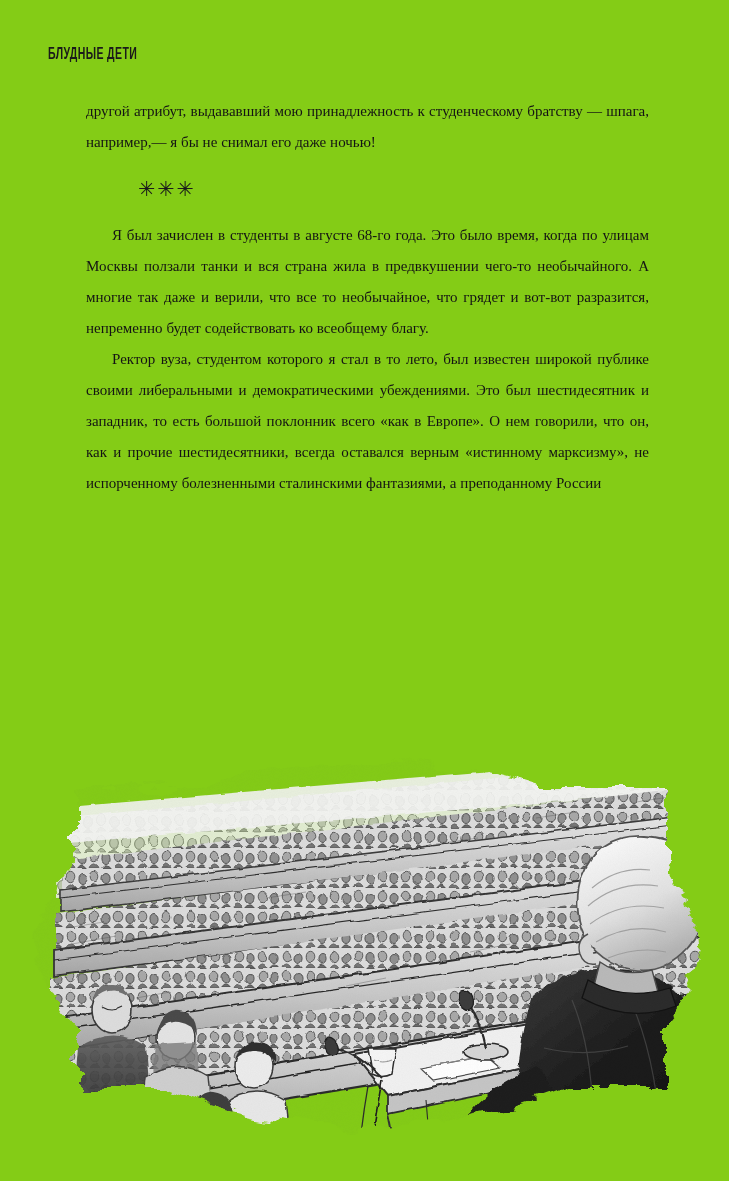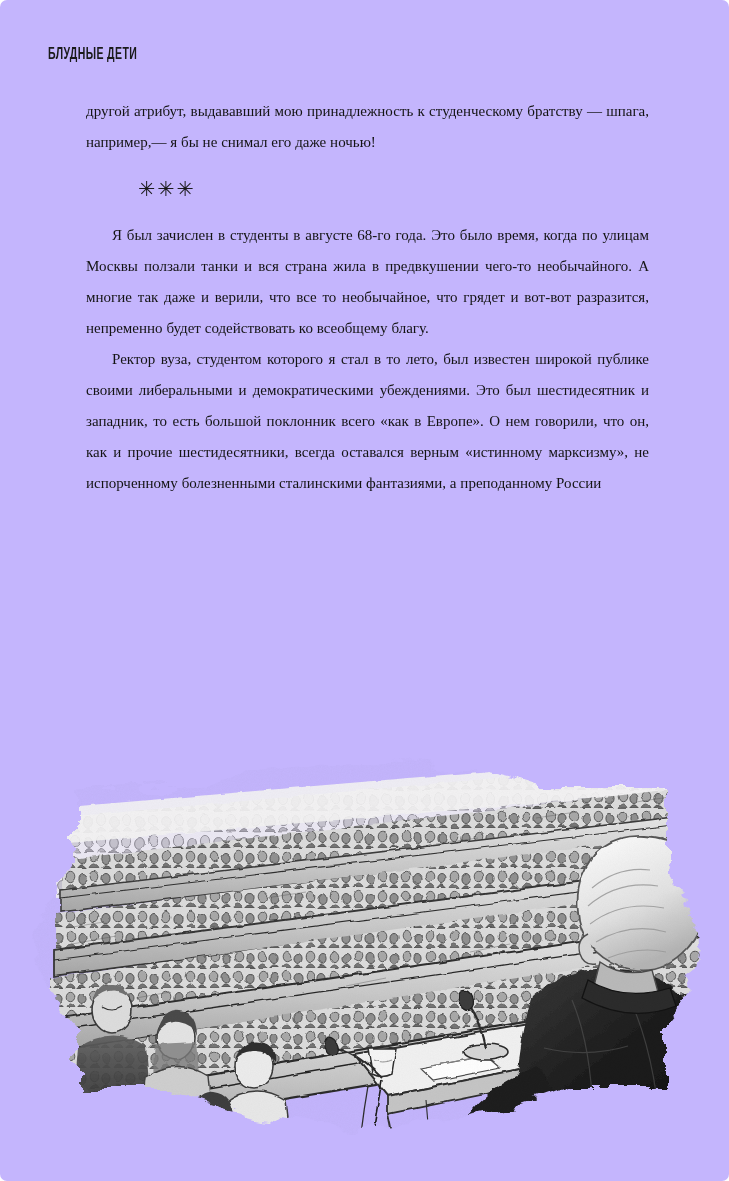--- a/index.html
+++ b/index.html
@@ -14,22 +14,21 @@
     position: relative;
     overflow: hidden;
     font-family: "Liberation Serif", "DejaVu Serif", serif;
     color: #141414;
     -webkit-font-smoothing: antialiased;
   }
 
   .page {
     position: absolute;
     inset: 0;
-    background: #c4b5fd;
-    border-radius: 7px;
+    background: #84cc16;
   }
 
   
   .running-head {
     position: absolute;
     left: 48px;
     top: 44px;
     height: 22px;
     font-family: "Liberation Sans Narrow", "Liberation Sans", sans-serif;
     font-size: 17px;

